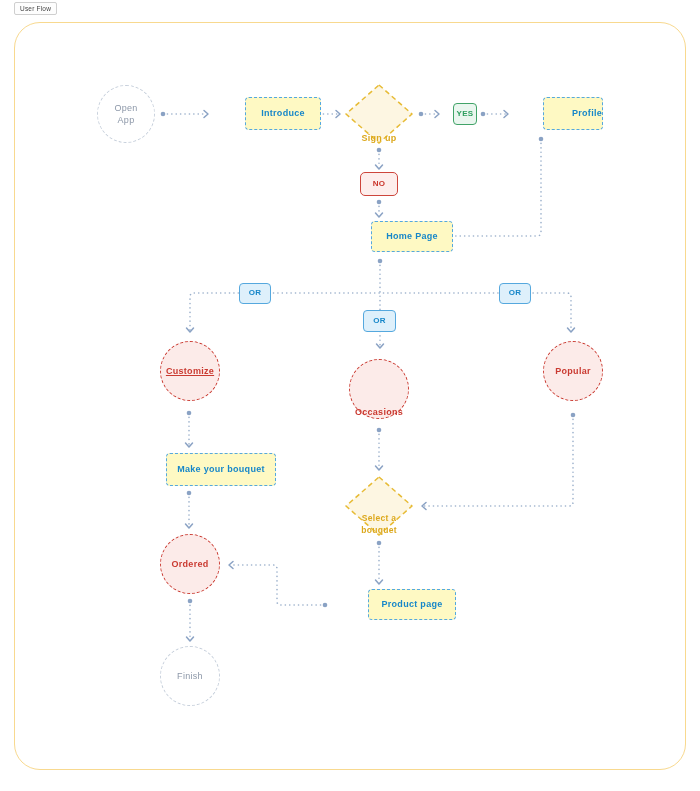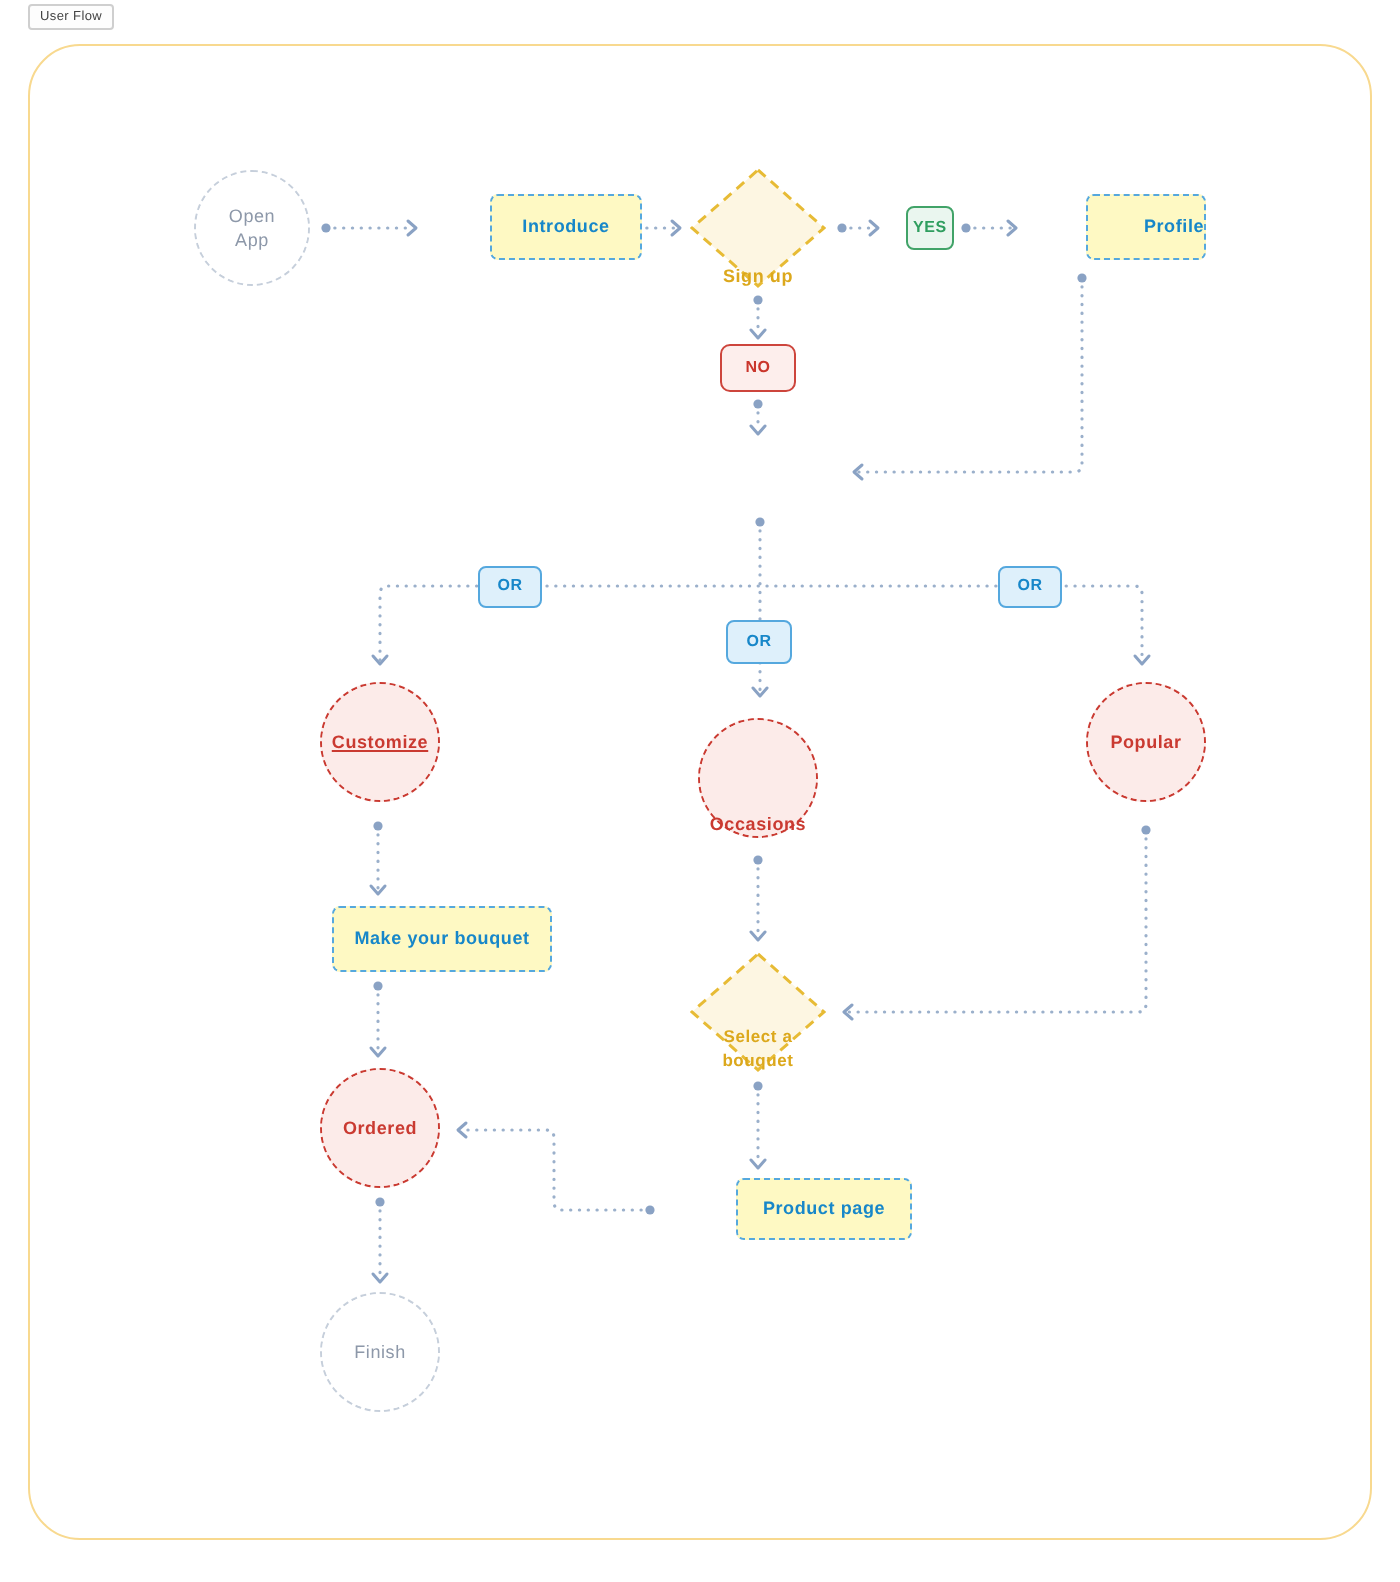--- a/index.html
+++ b/index.html
@@ -138,20 +138,23 @@
   </div>
 
   <div class="node rect-blue" style="left:511px; top:97px; width:60px; height:33px;padding-left:28px;">
     <span>Profile</span>
   </div>
 
   <div class="node box-no" style="left:360px; top:172px; width:38px; height:24px;">
     <span>NO</span>
   </div>
 
+  <div class="node rect-blue" style="left:339px; top:221px; width:82px; height:31px;">
+    <span>Home Page</span>
+  </div>
 
   <div class="node pill-or" style="left:239px; top:283px; width:32px; height:21px;">
     <span>OR</span>
   </div>
   <div class="node pill-or" style="left:363px; top:310px; width:33px; height:22px;">
     <span>OR</span>
   </div>
   <div class="node pill-or" style="left:499px; top:283px; width:32px; height:21px;">
     <span>OR</span>
   </div>

